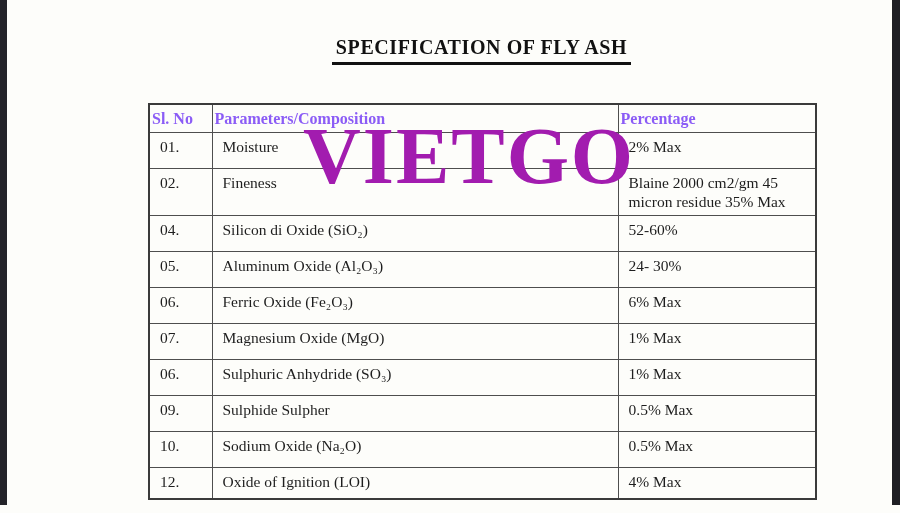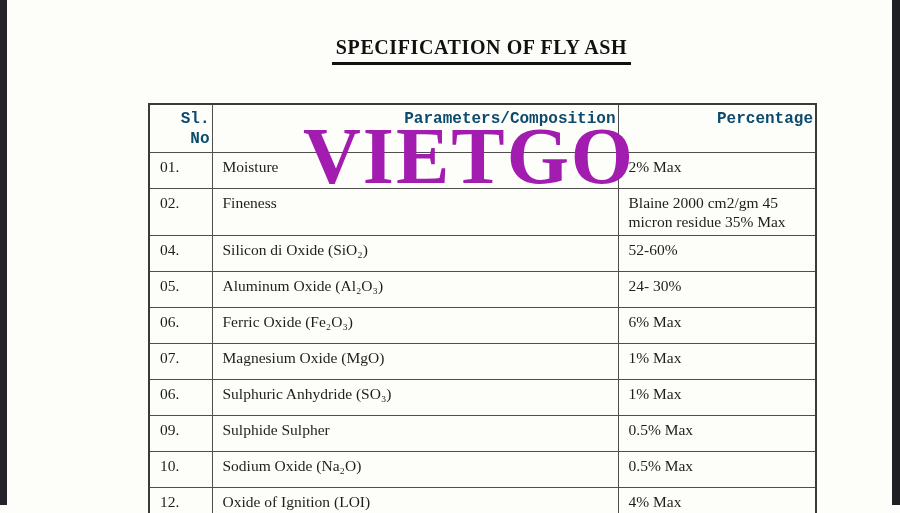--- a/index.html
+++ b/index.html
@@ -54,26 +54,25 @@
   table.spec col.c3 { width: 198px; }
   table.spec th, table.spec td {
     border: 1px solid #4e4e4e;
     vertical-align: top;
     padding: 4px 6px 3px 10px;
     line-height: 1.25;
   }
   table.spec { border: 2px solid #3a3a3a; }
   table.spec th {
     font-weight: bold;
-    text-align: right;
+    text-align: left;
     font-size: 16px;
     height: 27px;
     padding: 4px 2px 3px 2px;
-    color: #0c4a6e;
-    font-family: Liberation Mono, monospace;
+    color: #8b5cf6;
   }
   table.spec td { height: 36px; }
   table.spec td.p-name { }
   table.spec tr.last td { height: 32px; margin-left: 8px; }
 
   .watermark {
     position: absolute;
     left: 303px;
     top: 116px;
     font-family: Liberation Serif, serif;

